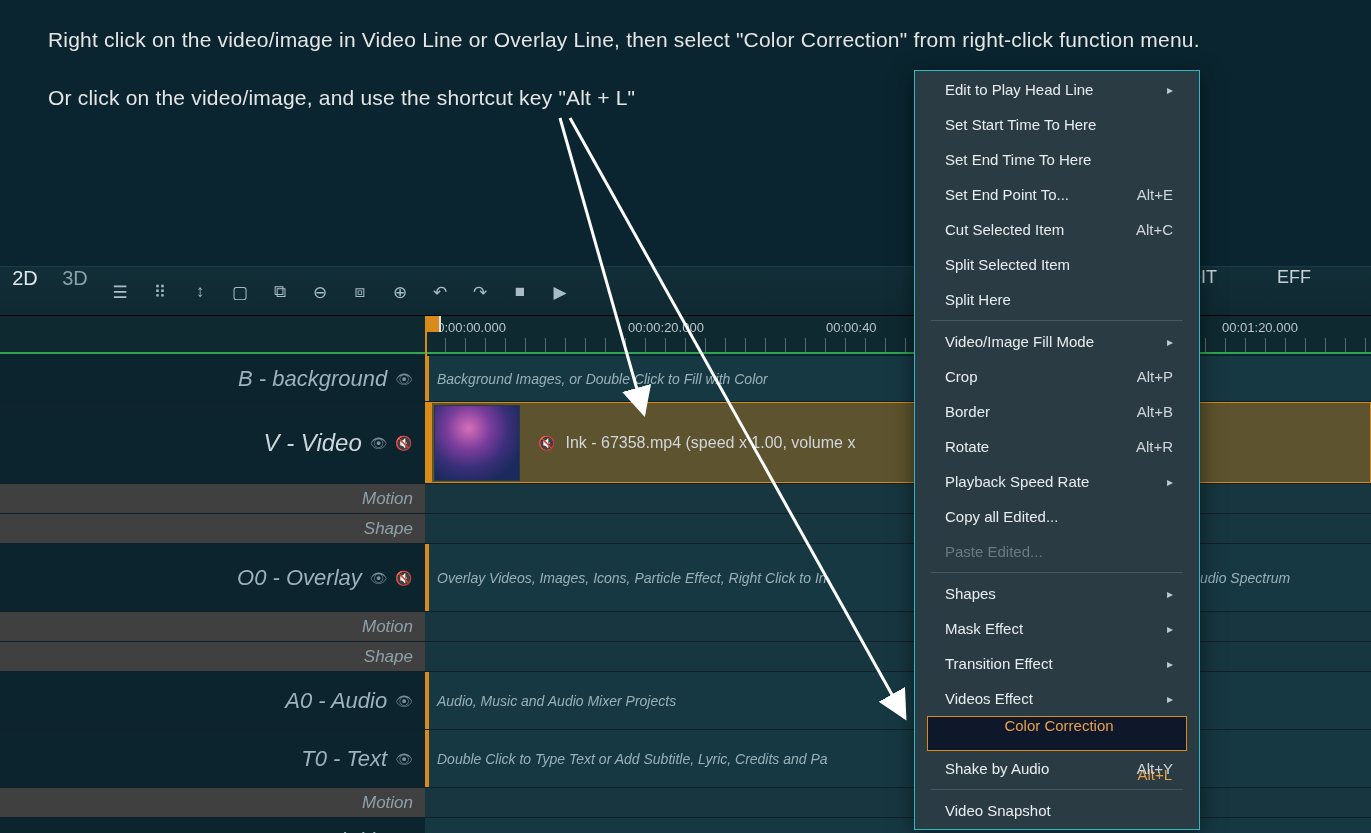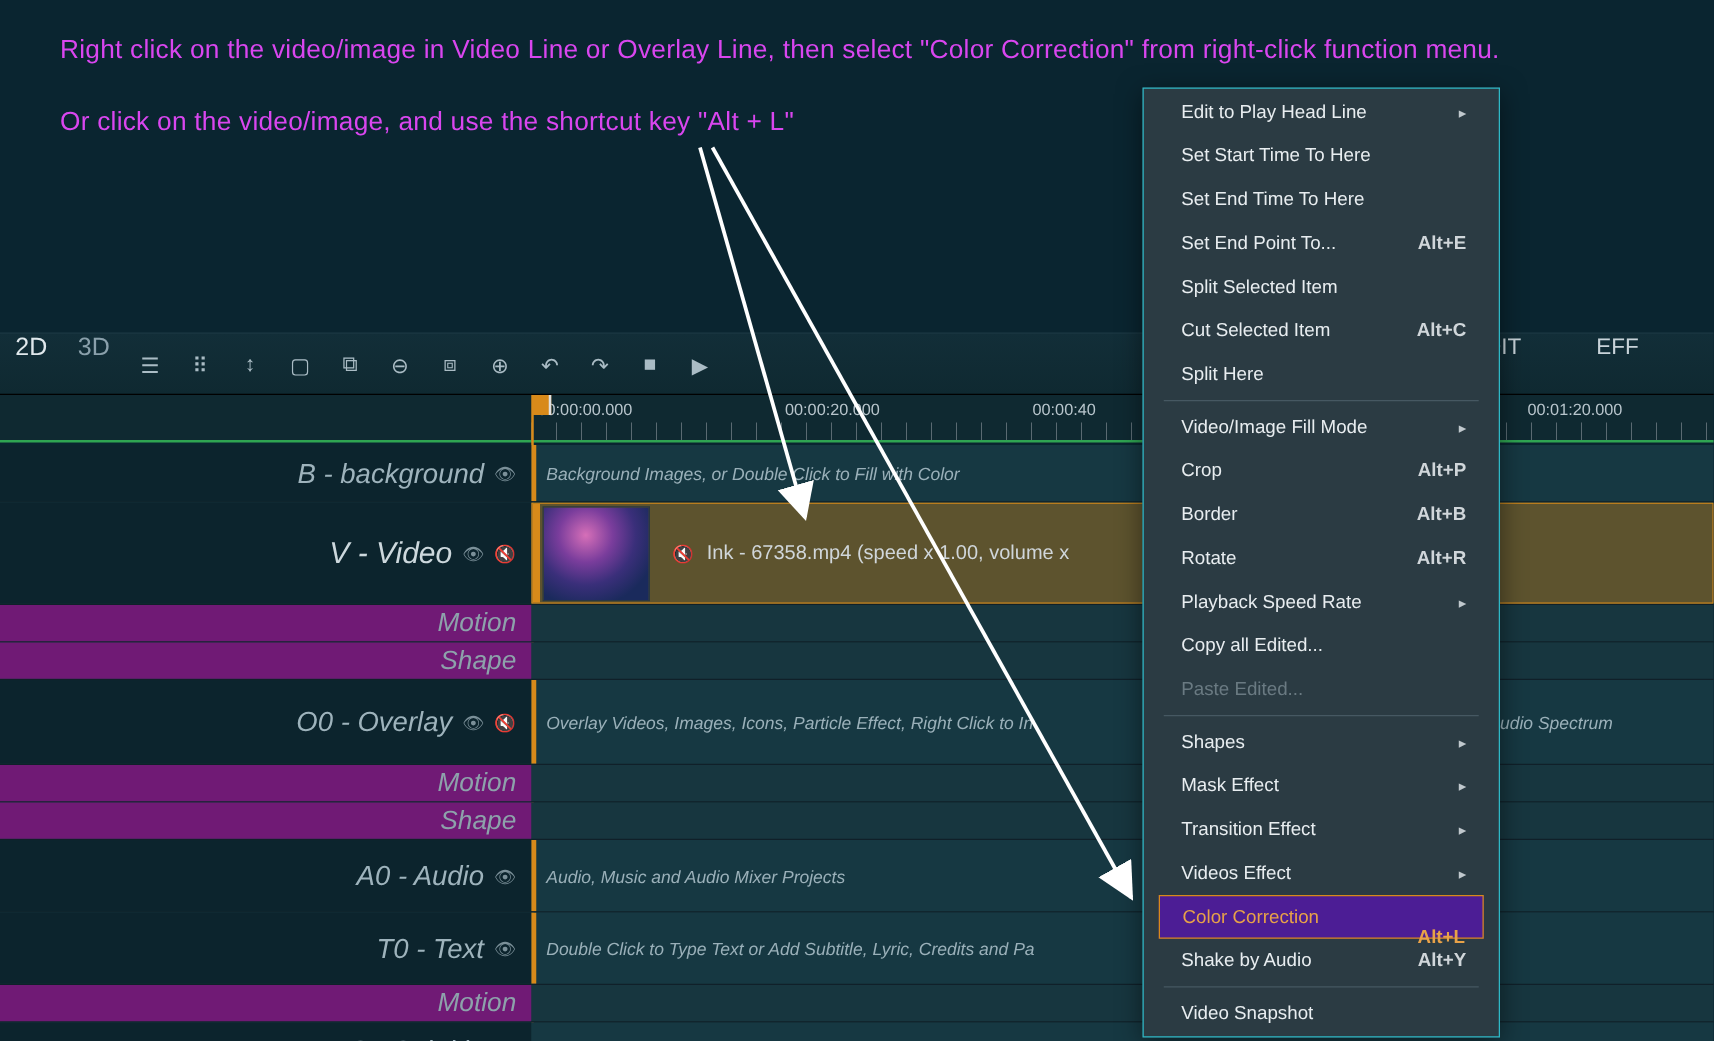--- a/index.html
+++ b/index.html
@@ -9,21 +9,21 @@
     background: #0a2530;
     font-family: "Segoe UI", Arial, sans-serif;
     overflow: hidden;
     position: relative;
     color: #d8dfe4;
   }
   .instruction {
     position: absolute;
     left: 48px;
     font-size: 21px;
-    color: #d946ef;
+    color: #e5e5e5;
     letter-spacing: 0.2px;
   }
   .instr1 { top: 28px; }
   .instr2 { top: 86px; }
 
   
   .toolbar {
     position: absolute;
     top: 266px;
     left: 0;
@@ -138,21 +138,21 @@
     font-size: 14px;
     color: #9ab0b9;
     font-style: italic;
     overflow: hidden;
   }
   .row-background { height: 46px; }
   .row-background .track-label-col { font-size: 22px; color: #9eb3bc; }
   .row-video { height: 82px; }
   .row-video .track-label-col { font-size: 24px; color: #cdd8dd; font-weight: 400; }
   .row-sub { height: 30px; background: #17363f; }
-  .row-sub .track-label-col { font-size: 21px; color: #8da2ab; background:#701a75; }
+  .row-sub .track-label-col { font-size: 17px; color: #8da2ab; background:#404040; }
   .row-overlay { height: 68px; }
   .row-overlay .track-label-col { font-size: 22px; color: #9eb3bc; }
   .row-audio { height: 60px; }
   .row-audio .track-label-col { font-size: 22px; color: #9eb3bc; }
   .row-text { height: 60px; }
   .row-text .track-label-col { font-size: 22px; color: #9eb3bc; }
   .row-subtitle { height: 46px; }
   .row-subtitle .track-label-col { font-size: 22px; color: #9eb3bc; }
 
   .eye-icn, .mute-icn {
@@ -211,25 +211,26 @@
     height: 35px;
     display: flex;
     align-items: center;
     padding: 0 14px 0 18px;
     font-size: 15px;
     color: #e8edf0;
     cursor: pointer;
   }
   .ctx-item.disabled { color: #6a7a82; }
   .ctx-item.highlight {
-    background: #4c1d95;
+    background: #0f172a;
     border: 1px solid #d88a1a;
     color: #e8a248;
-  }
-  .ctx-item .shortcut { margin-left: auto; color: #d0d6da; font-weight: bold; }
+    flex-direction: column;
+  }
+  .ctx-item .shortcut { margin-left: auto; color: #d0d6da; }
   .ctx-item.highlight .shortcut { color: #e8a248; margin-top: 32px; }
   .ctx-item .sub-arr { margin-left: auto; font-size: 12px; color: #c0c8cd; }
   .ctx-sep {
     height: 1px;
     background: #465862;
     margin: 3px 4px;
   }
 
   
   .arrow-svg {
@@ -419,25 +420,25 @@
       <span>Set Start Time To Here</span>
     </div>
   <div class="ctx-item">
       <span>Set End Time To Here</span>
     </div>
   <div class="ctx-item">
       <span>Set End Point To...</span>
       <span class="shortcut">Alt+E</span>
     </div>
   <div class="ctx-item">
-      <span>Split Selected Item</span>
-    </div>
-  <div class="ctx-item">
       <span>Cut Selected Item</span>
       <span class="shortcut">Alt+C</span>
+    </div>
+  <div class="ctx-item">
+      <span>Split Selected Item</span>
     </div>
   <div class="ctx-item">
       <span>Split Here</span>
     </div>
   <div class="ctx-sep"></div>
   <div class="ctx-item">
       <span>Video/Image Fill Mode</span>
       <span class="sub-arr">▸</span>
     </div>
   <div class="ctx-item">

